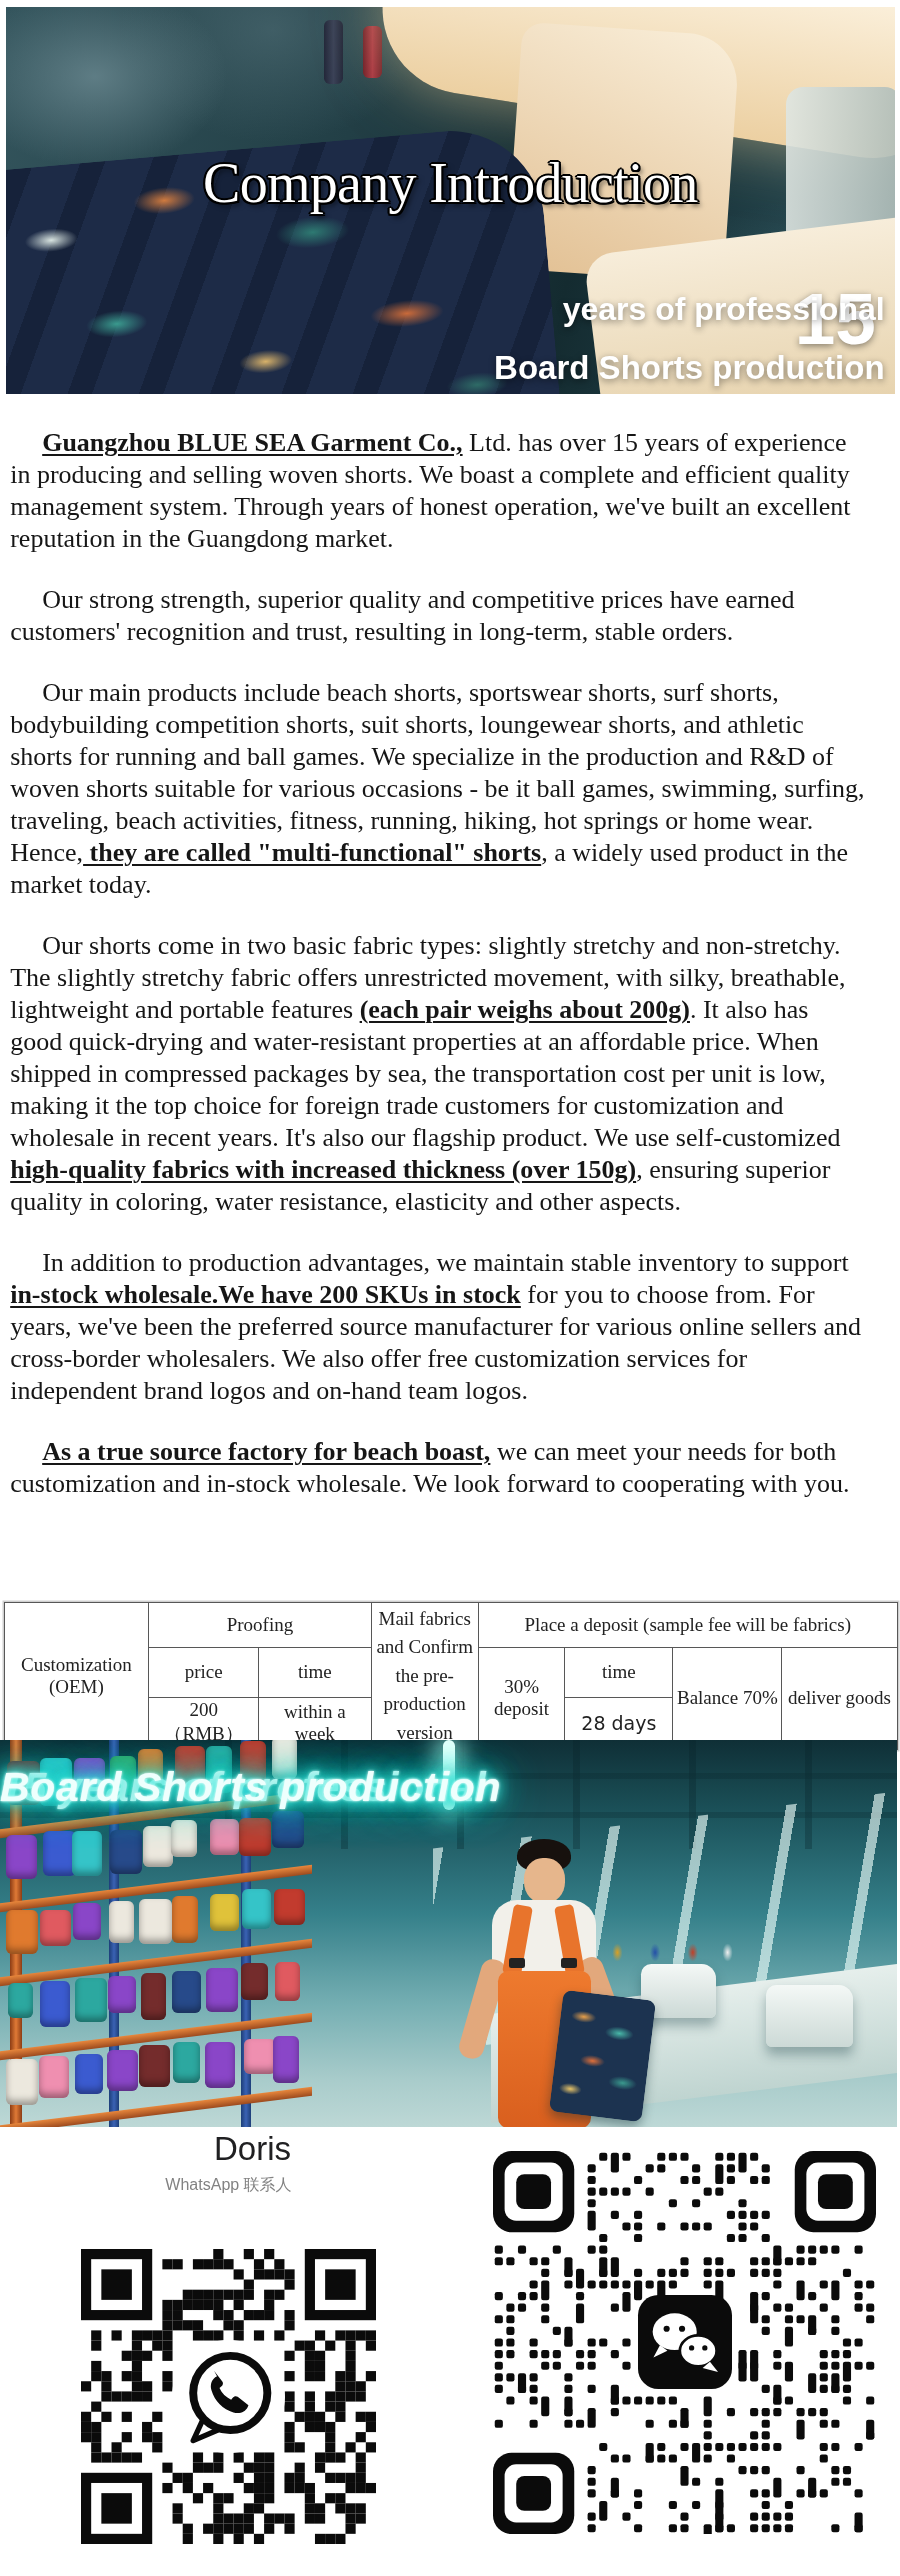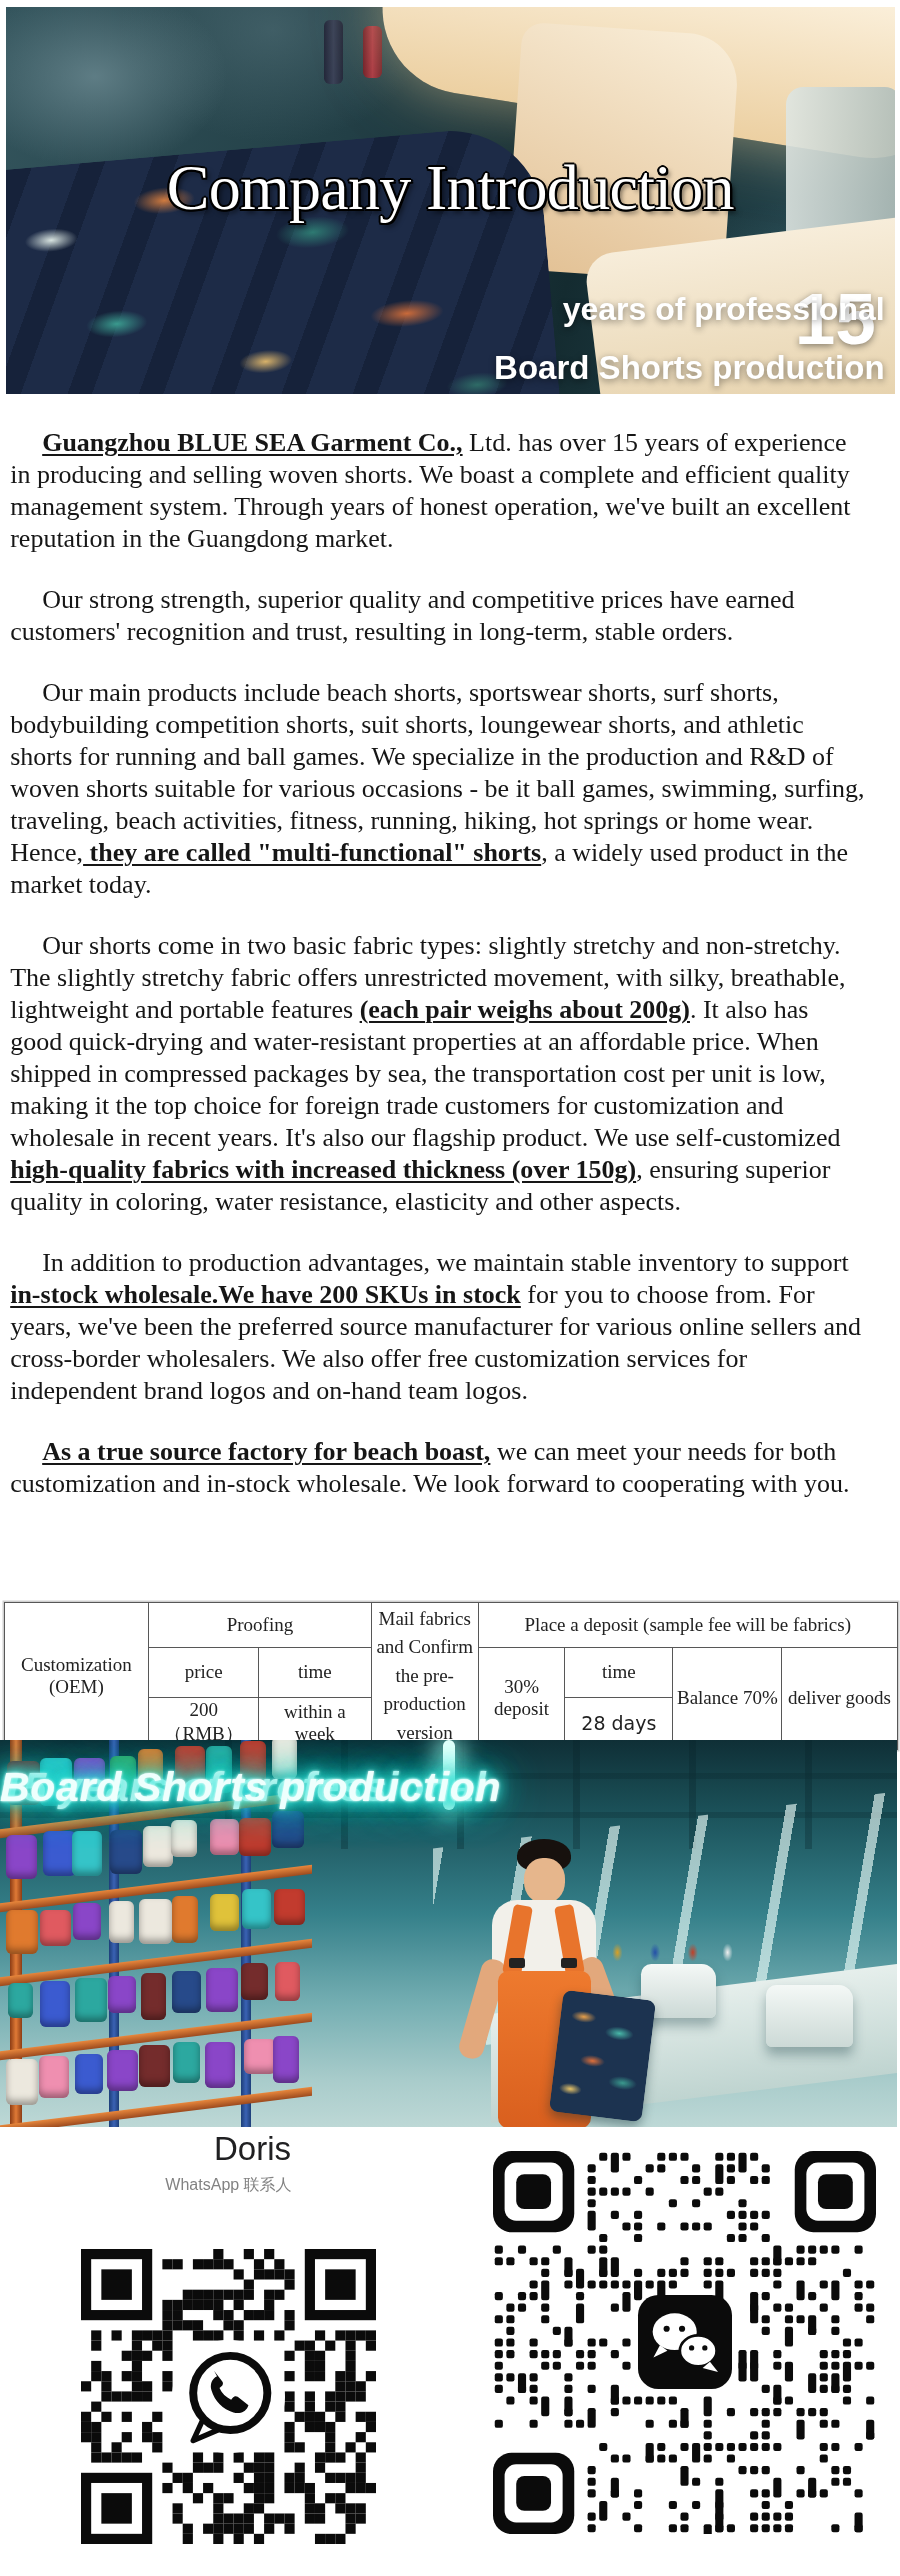--- a/index.html
+++ b/index.html
@@ -32,21 +32,21 @@
     background:
       radial-gradient(44px 19px at 15% 25%, #d8e4e0, transparent 60%),
       radial-gradient(51px 22px at 35% 15%, #cf7a3f, transparent 60%),
       radial-gradient(61px 26px at 60% 30%, #2e7a72, transparent 60%),
       radial-gradient(51px 22px at 25% 55%, #3a9a8e, transparent 60%),
       radial-gradient(44px 19px at 50% 72%, #d8b26a, transparent 60%),
       radial-gradient(61px 22px at 75% 60%, #c96a3a, transparent 60%),
       radial-gradient(51px 20.3px at 86% 86%, #2e6b66, transparent 60%),
       radial-gradient(44px 17.4px at 10% 85%, #cf8a4f, transparent 60%),
       repeating-linear-gradient(115deg,#1d2b47 0 44px,#16223a 44px 67px);}
-  .hero-title{left:0;right:0;top:144px;text-align:center;font-size:64px;font-weight:normal;color:#fff;
+  .hero-title{left:0;right:0;top:144px;text-align:center;font-size:56px;font-weight:normal;color:#fff;
     letter-spacing:-0.7px;
     text-shadow:-2.2px 0 0 #000,2.2px 0 0 #000,0 -2.2px 0 #000,0 2.2px 0 #000,
       -1.5px -1.5px 0 #000,1.5px -1.5px 0 #000,-1.5px 1.5px 0 #000,2.2px 2.2px 0 #000,3.6px 4.4px 5.8px rgba(0,0,0,.55);}
   .hero-caption{right:10.2px;bottom:7.3px;color:#fff;font-family:"Liberation Sans",sans-serif;font-weight:bold;
     text-shadow:0 1.5px 7.3px rgba(0,0,0,.45);}
   .cap-line1{position:static;display:flex;align-items:baseline;justify-content:flex-end;font-size:32px;}
   .cap-15{position:static;font-size:73px;line-height:.78;margin-right:8.7px;}
   .cap-line2{position:static;font-size:33px;margin-top:1.5px;text-align:right;}
 
   

